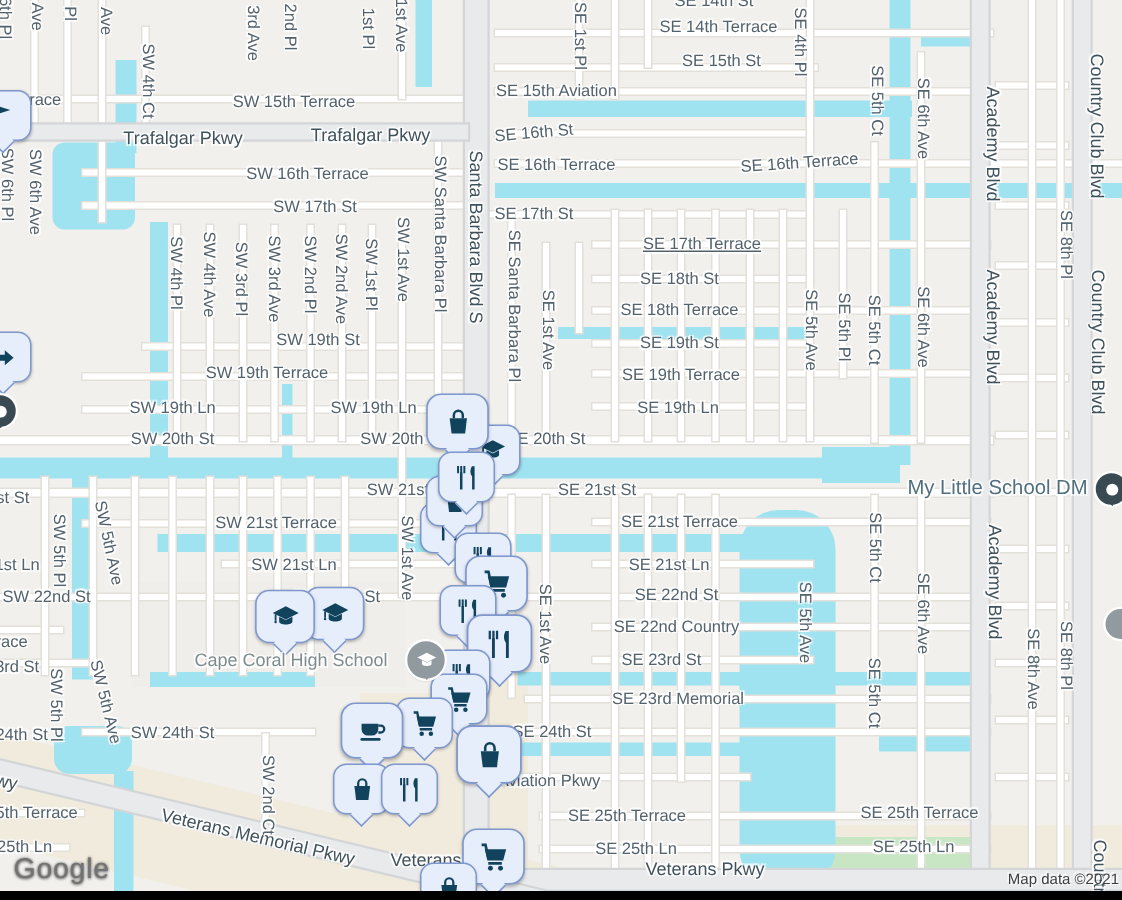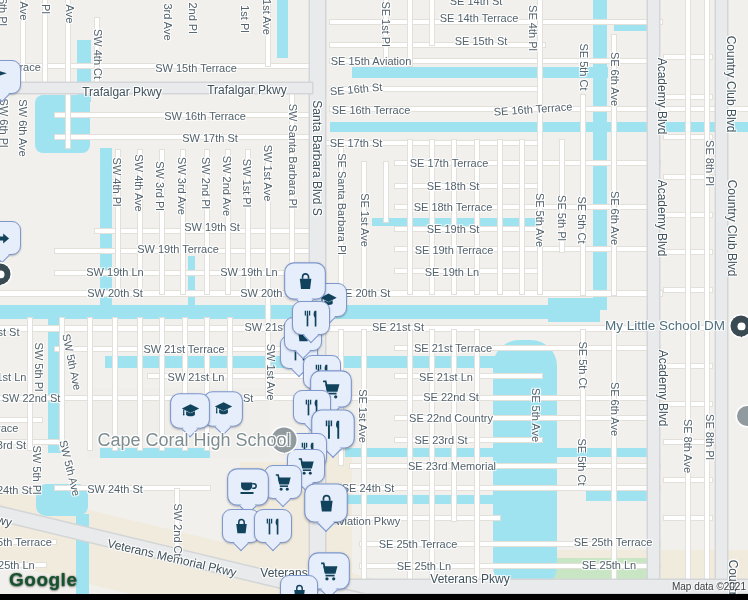--- a/index.html
+++ b/index.html
@@ -10,42 +10,42 @@
   .area.park{background:var(--park);border-radius:4px;}
   .area.school{background:var(--school);}
   .water{position:absolute;background:var(--water);}
   .road{position:absolute;background:var(--road);box-shadow:0 0 0 1px var(--road_casing);}
   .road.major{background:var(--road_major);box-shadow:0 0 0 1.5px var(--road_major_casing);}
   .lbl{position:absolute;color:var(--label);font-size:11px;white-space:nowrap;
        text-shadow:1px 1px 0 rgba(255,255,255,.9),-1px -1px 0 rgba(255,255,255,.9),
                    1px -1px 0 rgba(255,255,255,.9),-1px 1px 0 rgba(255,255,255,.9),0 0 3px #fff;}
   .lbl.major{color:var(--label_major);font-size:12px;}
   .lbl.poi_blue{color:var(--poi_blue);font-size:13.5px;}
-  .lbl.poi_gray{color:var(--poi_gray);font-size:18px;}
+  .lbl.poi_gray{color:var(--poi_gray);font-size:12px;}
   .pin{position:absolute;width:36px;height:32px;background:var(--pin_bg);
        border:1.5px solid var(--pin_border);border-radius:9px;
        display:flex;align-items:center;justify-content:center;
        box-shadow:0 1px 2px rgba(0,0,0,.25);}
   .pin .tail{position:absolute;left:50%;bottom:-6.5px;width:10px;height:10px;
        background:var(--pin_bg);border-right:1.5px solid var(--pin_border);
        border-bottom:1.5px solid var(--pin_border);transform:translateX(-50%) rotate(45deg);}
   .marker{position:absolute;}
   .marker.school-circle{width:25px;height:25px;border-radius:50%;background:var(--marker_gray);
        box-shadow:0 0 0 1.5px #fff,0 1px 2px rgba(0,0,0,.3);
        display:flex;align-items:center;justify-content:center;}
   .marker.school-circle::after{content:'';position:absolute;bottom:-5px;left:50%;
        transform:translateX(-50%);border:4px solid transparent;border-top:6px solid var(--marker_gray);}
   .marker.dark-dot-pin{width:21px;height:21px;border-radius:50%;background:var(--marker_dark);
        box-shadow:0 0 0 1.5px #fff;}
   .marker.dark-dot-pin::before{content:'';position:absolute;inset:6.5px;background:#fff;border-radius:50%;}
   .marker.dark-dot-pin::after{content:'';position:absolute;bottom:-6px;left:50%;
        transform:translateX(-50%);border:5px solid transparent;border-top:7px solid var(--marker_dark);}
   .marker.gray-circle{width:20px;height:20px;border-radius:50%;background:var(--marker_gray);
        box-shadow:0 0 0 1.5px #fff;}
-  #logo{position:absolute;left:9px;bottom:9px;font-size:19px;font-weight:bold;color:#14532d;
+  #logo{position:absolute;left:9px;bottom:9px;font-size:19px;font-weight:normal;color:#737373;
        letter-spacing:.5px;text-shadow:0 0 2px rgba(0,0,0,.5),0 1px 2px rgba(0,0,0,.4);z-index:60;}
   #attribution{position:absolute;right:2px;bottom:8px;font-size:10px;color:#3c4043;white-space:nowrap;
        text-shadow:1px 1px 0 rgba(255,255,255,.8),-1px -1px 0 rgba(255,255,255,.8);z-index:60;}
   #bottombar{position:absolute;left:0;bottom:0;width:100%;height:6px;background:var(--bar);z-index:55;}
 </style>
 </head>
 <body>
 
 <div id="map">
   <div id="logo">Google</div>
@@ -234,21 +234,21 @@
     <div class="lbl major" style="left: 172px; top: 558px; transform: translate(-50%, -50%) rotate(13deg);">Veterans Memorial Pkwy</div>
     <div class="lbl major" style="left: -53px; top: 509px; transform: translate(-50%, -50%) rotate(12deg);">Veterans Memorial Pkwy</div>
     <div class="lbl" style="left: 476px; top: 1px; transform: translate(-50%, -50%);">SE 14th St</div>
     <div class="lbl" style="left: 479px; top: 18px; transform: translate(-50%, -50%);">SE 14th Terrace</div>
     <div class="lbl" style="left: 481px; top: 41px; transform: translate(-50%, -50%);">SE 15th St</div>
     <div class="lbl" style="left: 371px; top: 61px; transform: translate(-50%, -50%);">SE 15th Aviation</div>
     <div class="lbl" style="left: 356px; top: 89px; transform: translate(-50%, -50%) rotate(-5deg);">SE 16th St</div>
     <div class="lbl" style="left: 371px; top: 110px; transform: translate(-50%, -50%);">SE 16th Terrace</div>
     <div class="lbl" style="left: 533px; top: 109px; transform: translate(-50%, -50%) rotate(-4deg);">SE 16th Terrace</div>
     <div class="lbl" style="left: 356px; top: 143px; transform: translate(-50%, -50%);">SE 17th St</div>
-    <div class="lbl" style="left: 449px; top: 163px; transform: translate(-50%, -50%);">SE 17th Terrace</div>
+    <div class="lbl" style="left: 468px; top: 163px; transform: translate(-50%, -50%); text-decoration: underline;">SE 17th Terrace</div>
     <div class="lbl" style="left: 453px; top: 186px; transform: translate(-50%, -50%);">SE 18th St</div>
     <div class="lbl" style="left: 453px; top: 207px; transform: translate(-50%, -50%);">SE 18th Terrace</div>
     <div class="lbl" style="left: 453px; top: 229px; transform: translate(-50%, -50%);">SE 19th St</div>
     <div class="lbl" style="left: 454px; top: 250px; transform: translate(-50%, -50%);">SE 19th Terrace</div>
     <div class="lbl" style="left: 452px; top: 272px; transform: translate(-50%, -50%);">SE 19th Ln</div>
     <div class="lbl" style="left: 98px; top: 54px; transform: translate(-50%, -50%) rotate(90deg);">SW 4th Ct</div>
     <div class="lbl" style="left: 3px; top: 12px; transform: translate(-50%, -50%) rotate(90deg);">6th Pl</div>
     <div class="lbl" style="left: 24px; top: 11px; transform: translate(-50%, -50%) rotate(90deg);">Ave</div>
     <div class="lbl" style="left: 46px; top: 9px; transform: translate(-50%, -50%) rotate(90deg);">Pl</div>
     <div class="lbl" style="left: 70px; top: 14px; transform: translate(-50%, -50%) rotate(90deg);">Ave</div>

